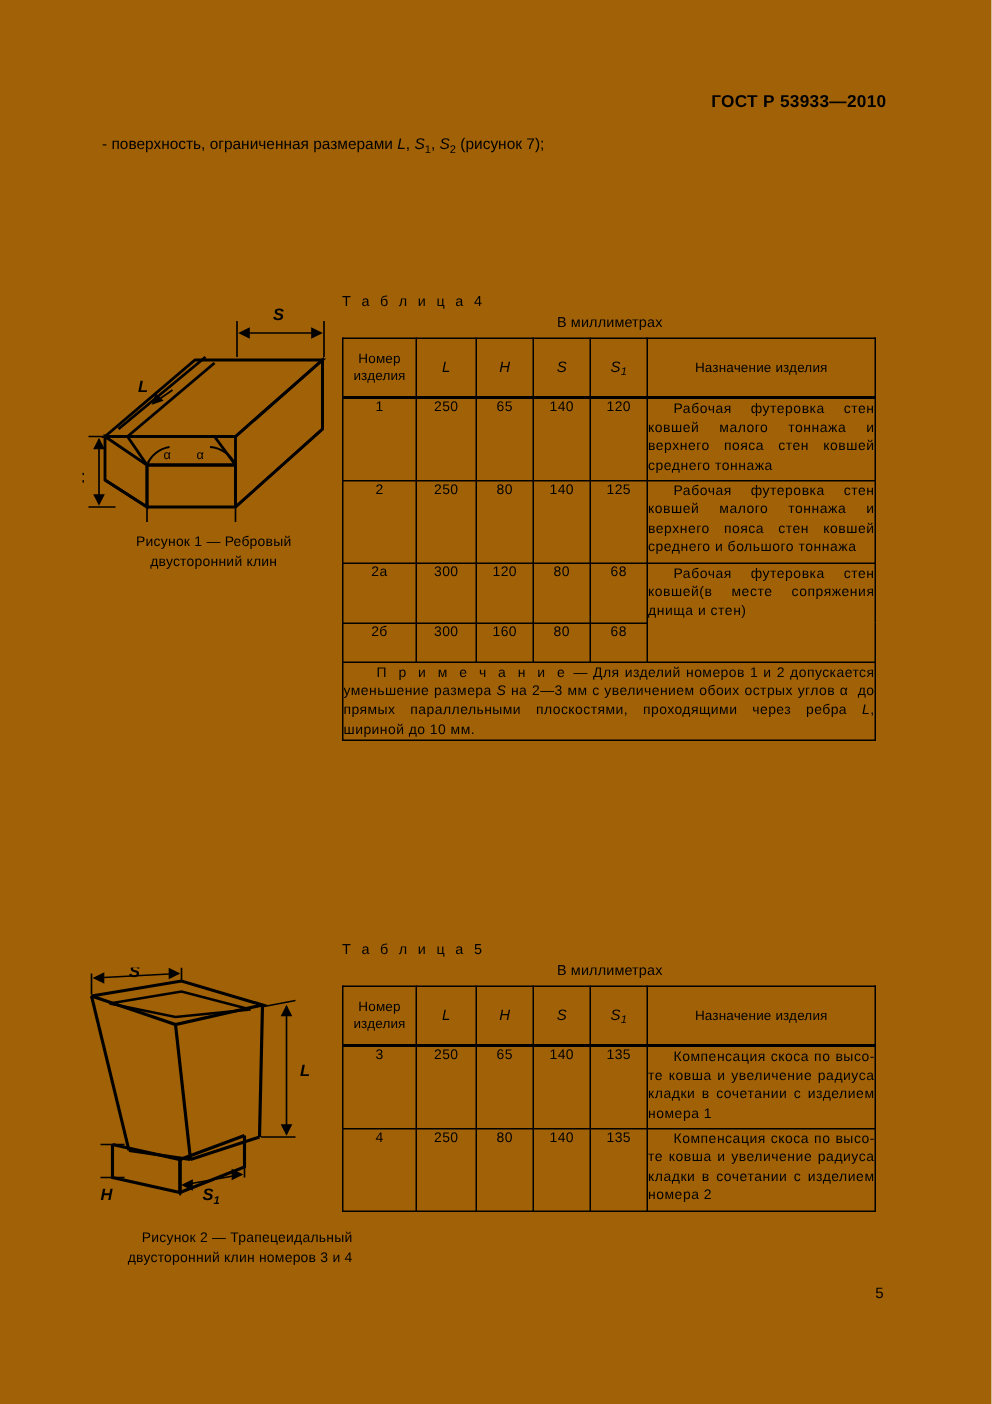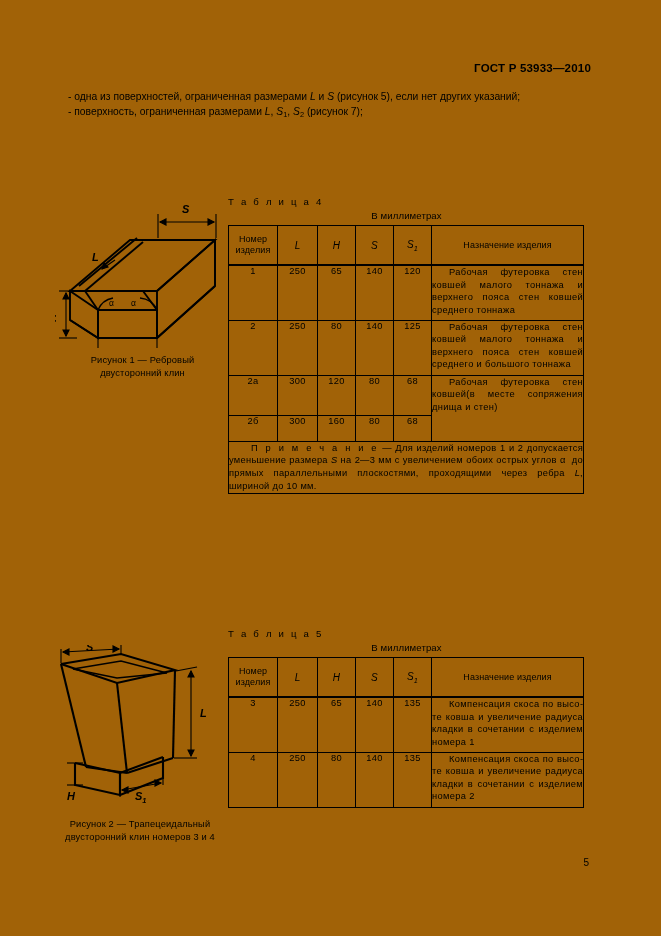--- a/index.html
+++ b/index.html
@@ -122,21 +122,20 @@
   }
 </style>
 </head>
 <body>
 
 <div id="page">
 
   <div class="doc-header">ГОСТ Р 53933—2010</div>
 
   <div class="intro">
-    <div>- одна из поверхностей, ограниченная размерами <span class="ital">L</span> и <span class="ital">S</span> (рисунок 5), если нет других указаний;</div>
     <div>- поверхность, ограниченная размерами <span class="ital">L</span>, <span class="ital">S</span><sub>1</sub>, <span class="ital">S</span><sub>2</sub> (рисунок 7);</div>
   </div>
 
   <div class="fig-wrap" style="left:55px; top:198px; width:175px;">
     <svg width="175" height="150" viewBox="0 0 175 150">
       <g fill="none" stroke="#000" stroke-width="1.9" stroke-linejoin="miter">
 
         <path d="M15,93 L75,42 L160,42 L102,93 Z"></path>
 
         <path d="M30,93 L88,44"></path>
@@ -306,21 +305,21 @@
         <path d="M77,145 l6,-3 v6 z" fill="#000"></path>
         <path d="M116,138 l-6,-3 v6 z" fill="#000"></path>
       </g>
       <g font-family="Liberation Sans, sans-serif" font-style="italic" font-weight="bold" font-size="11" fill="#000">
         <text x="41" y="6">S</text>
         <text x="155" y="72">L</text>
         <text x="22" y="155">H</text>
         <text x="90" y="155">S<tspan font-size="7.5" dy="2.5">1</tspan></text>
       </g>
     </svg>
-    <div class="fig-caption" style="margin-top:4px;">
+    <div class="fig-caption" style="margin-top:4px;text-align:right;">
       <div>Рисунок 2 — Трапецеидальный</div>
       <div>двусторонний клин номеров 3 и 4</div>
     </div>
   </div>
 
   <div class="block" style="left:228px; top:628px; width:357px;">
     <div class="tbl-caption">Т а б л и ц а  5</div>
     <div class="tbl-units">В миллиметрах</div>
     <table class="gost">
       <colgroup>

